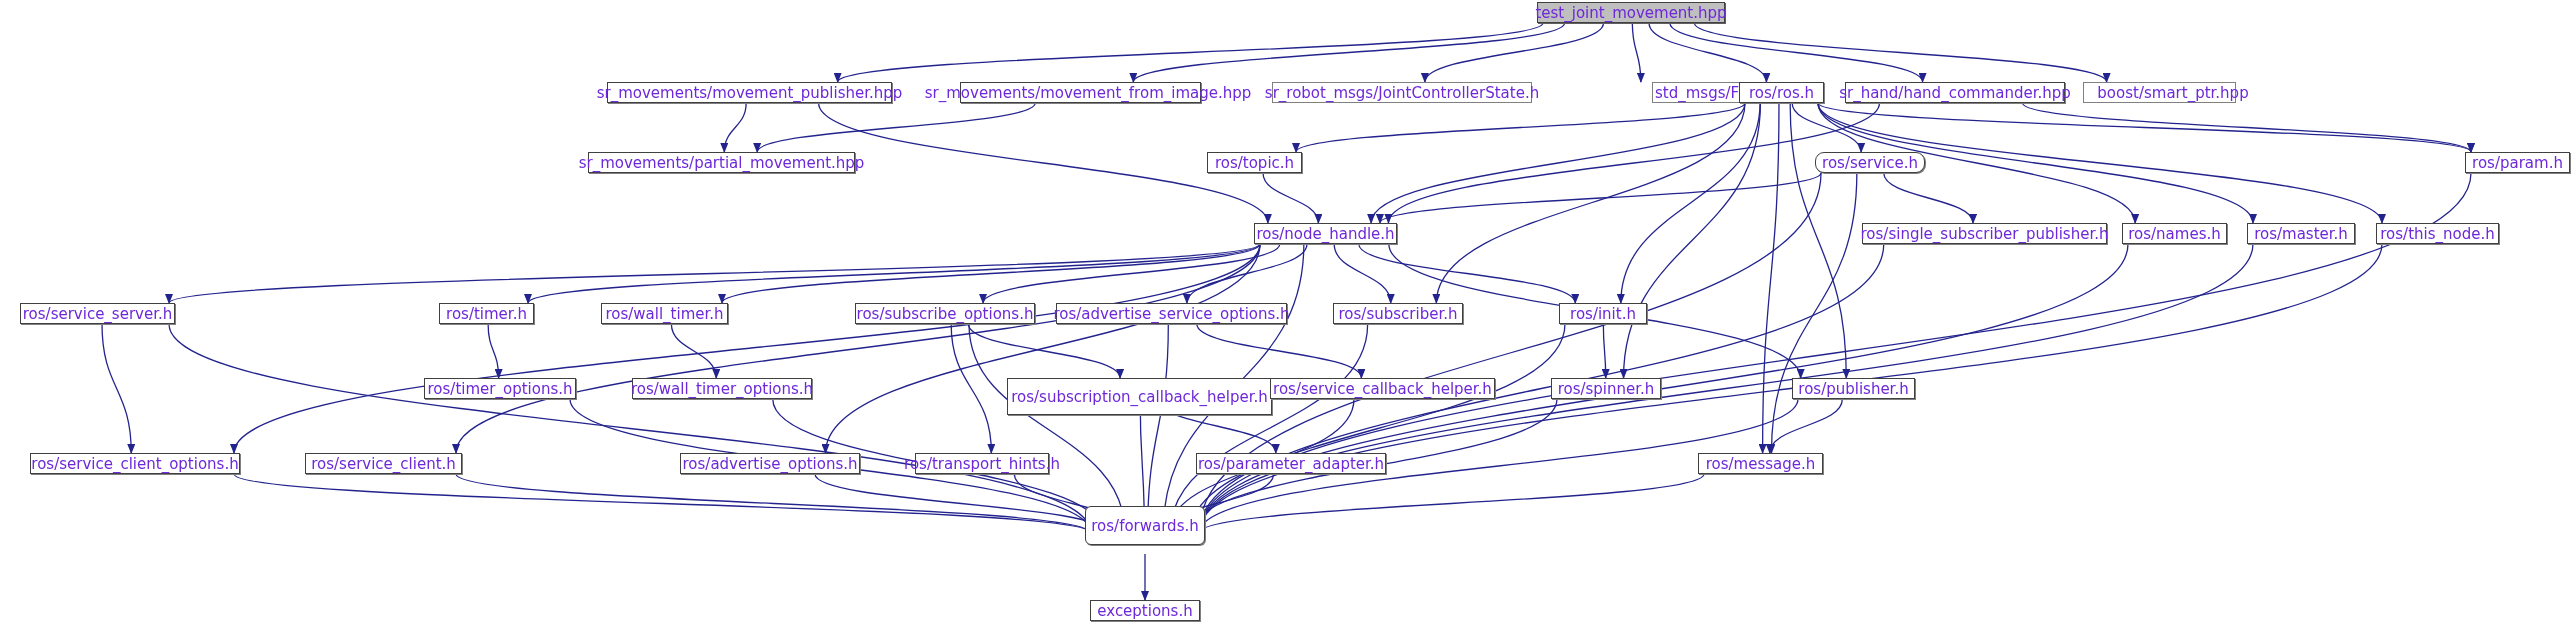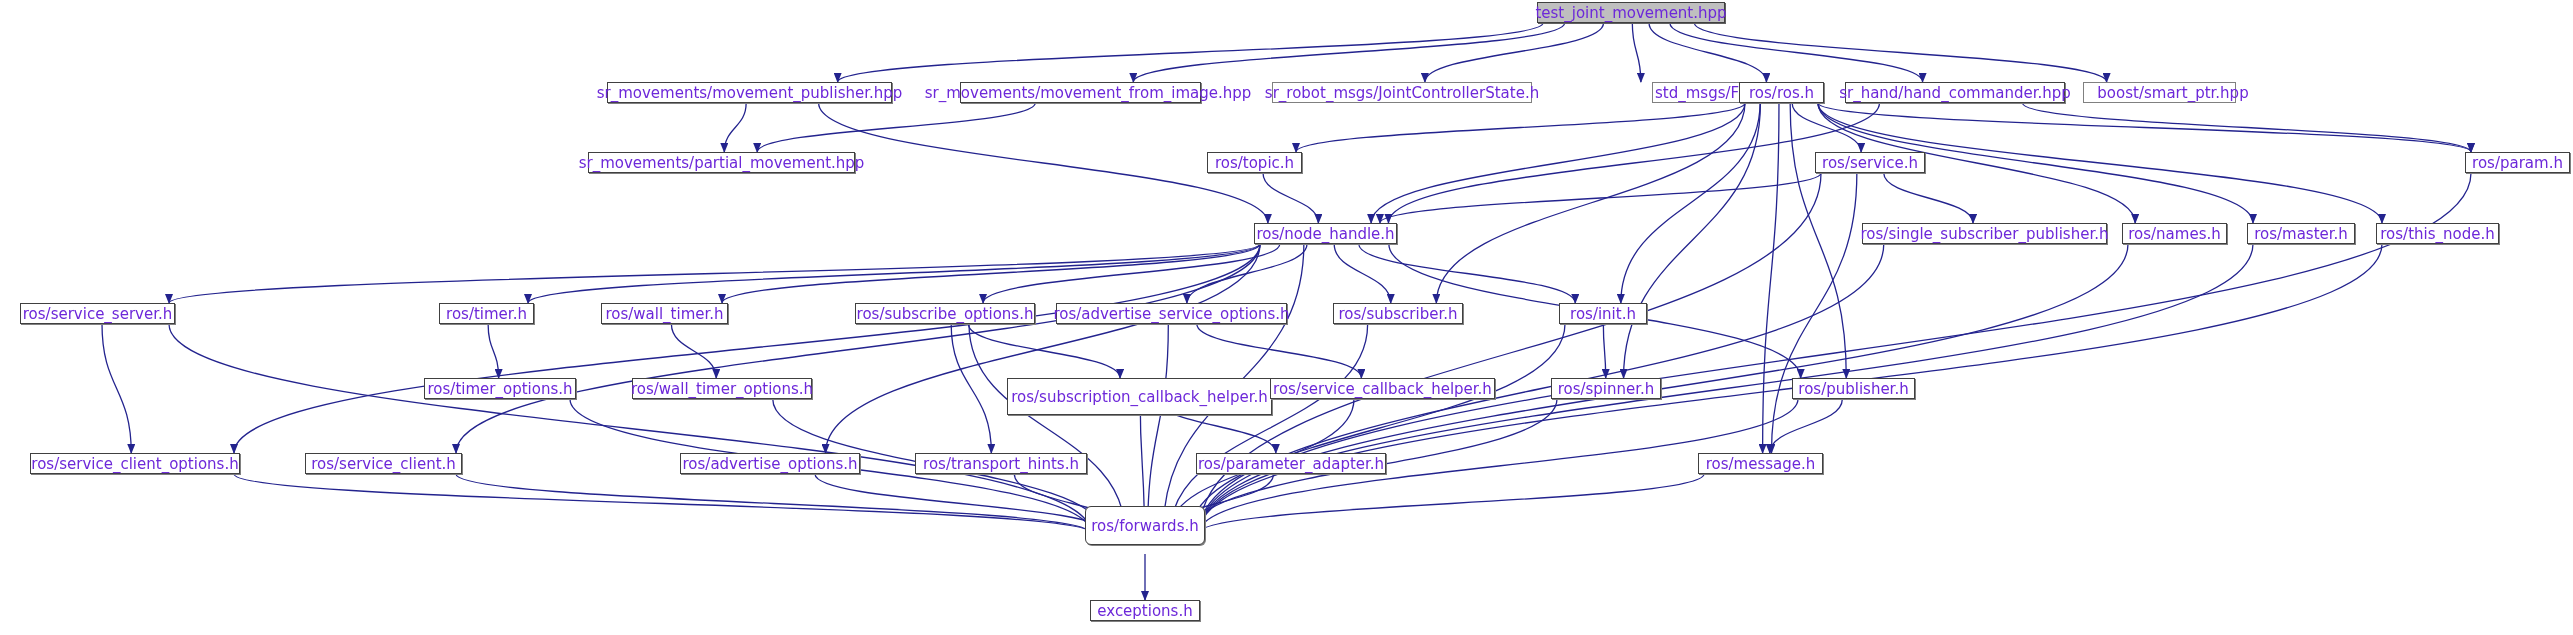--- a/index.html
+++ b/index.html
@@ -122,21 +122,21 @@
       </div>
       <div class="node plain" style="left: 2083px; top: 82px; width: 153px; height: 21px; padding-left: 27px;">
         <span>boost/smart_ptr.hpp</span>
       </div>
       <div class="node solid" style="left: 588px; top: 152px; width: 267px; height: 21px;">
         <span>sr_movements/partial_movement.hpp</span>
       </div>
       <div class="node solid" style="left: 1207px; top: 152px; width: 95px; height: 21px;">
         <span>ros/topic.h</span>
       </div>
-      <div class="node solid" style="left: 1815px; top: 152px; width: 110px; height: 21px;">
+      <div class="node solid" style="left: 1815px; top: 152px; width: 110px; height: 21px; border-radius: 9px;">
         <span>ros/service.h</span>
       </div>
       <div class="node solid" style="left: 2465px; top: 152px; width: 105px; height: 21px;">
         <span>ros/param.h</span>
       </div>
       <div class="node solid" style="left: 1254px; top: 223px; width: 143px; height: 21px;">
         <span>ros/node_handle.h</span>
       </div>
       <div class="node solid" style="left: 1862px; top: 223px; width: 245px; height: 21px;">
         <span>ros/single_subscriber_publisher.h</span>
@@ -191,21 +191,21 @@
       </div>
       <div class="node solid" style="left: 30px; top: 453px; width: 210px; height: 21px;">
         <span>ros/service_client_options.h</span>
       </div>
       <div class="node solid" style="left: 305px; top: 453px; width: 157px; height: 21px;">
         <span>ros/service_client.h</span>
       </div>
       <div class="node solid" style="left: 680px; top: 453px; width: 180px; height: 21px;">
         <span>ros/advertise_options.h</span>
       </div>
-      <div class="node solid" style="left: 915px; top: 453px; width: 172px; height: 21px;">
+      <div class="node solid" style="left: 915px; top: 453px; width: 134px; height: 21px;">
         <span>ros/transport_hints.h</span>
       </div>
       <div class="node solid" style="left: 1196px; top: 453px; width: 190px; height: 21px;">
         <span>ros/parameter_adapter.h</span>
       </div>
       <div class="node solid" style="left: 1698px; top: 453px; width: 125px; height: 21px;">
         <span>ros/message.h</span>
       </div>
       <div class="node solid" style="left: 1085px; top: 506px; width: 120px; height: 39px; border-radius: 6px;">
         <span>ros/forwards.h</span>

